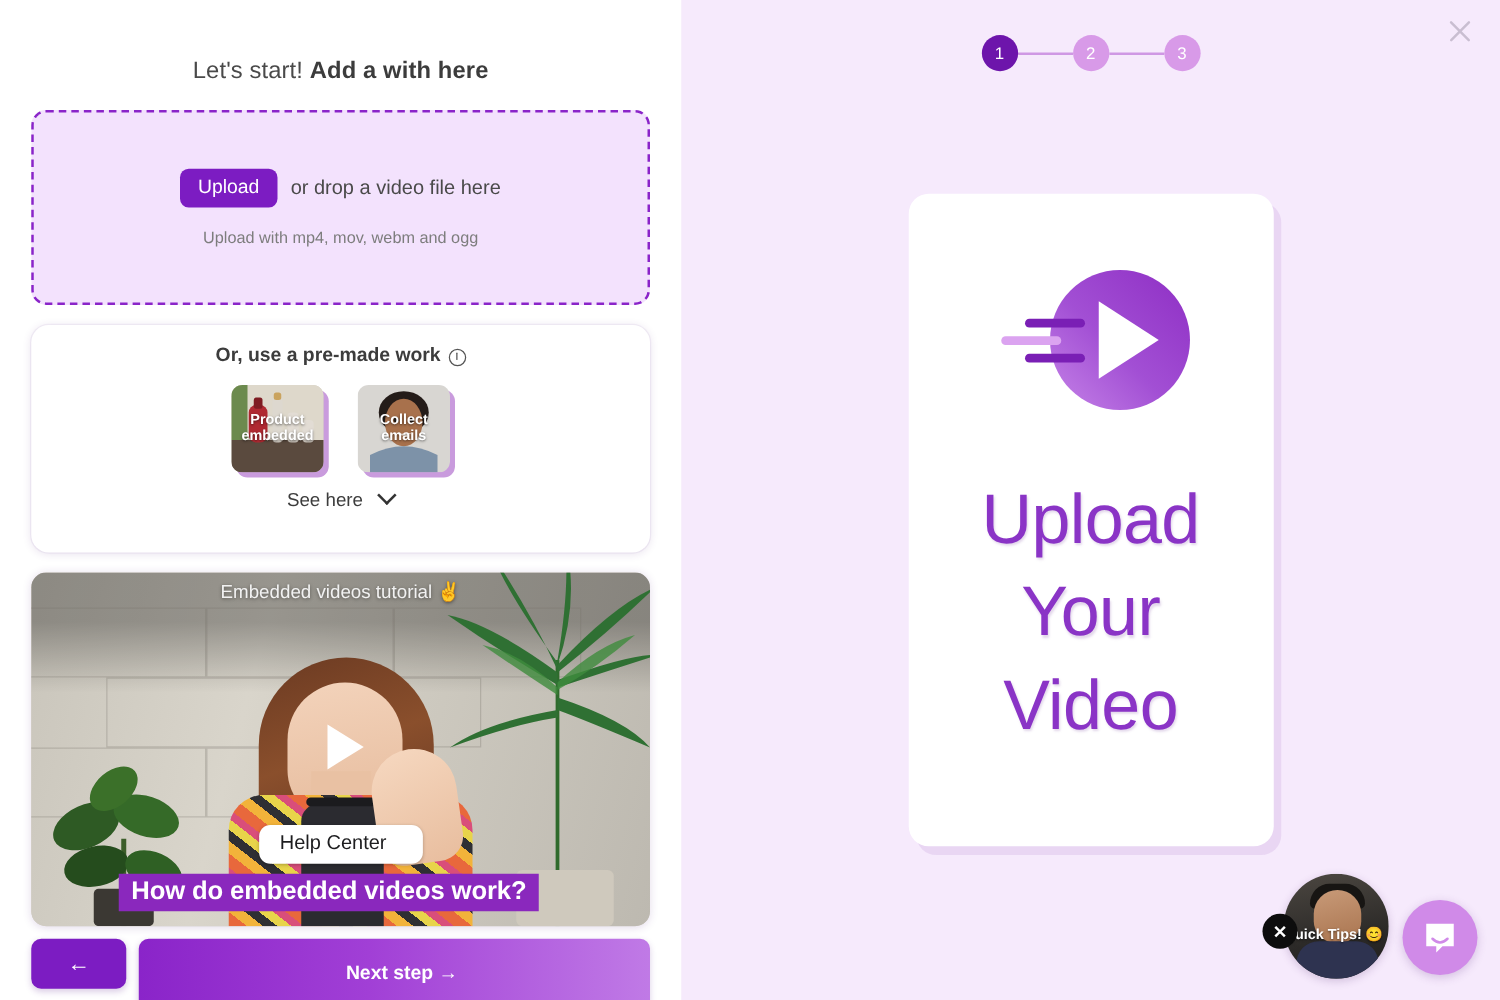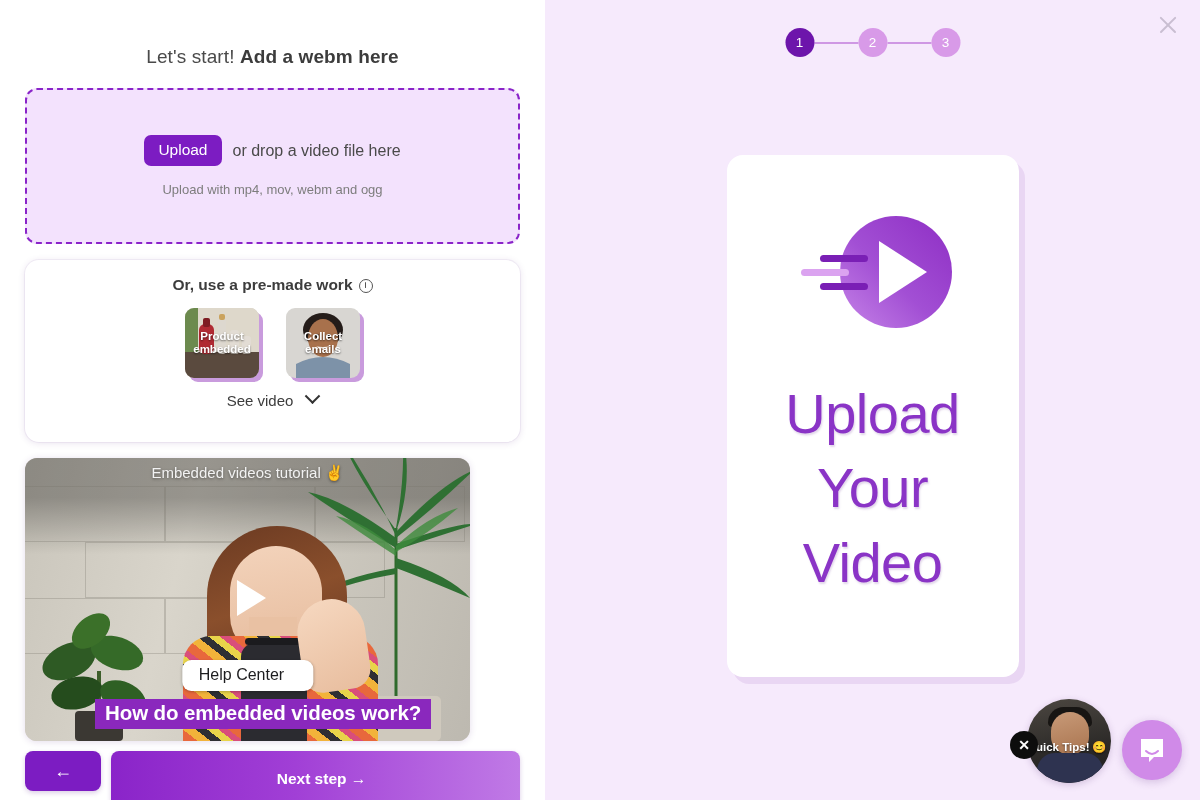--- a/index.html
+++ b/index.html
@@ -161,21 +161,21 @@
     width: 11px; height: 11px;
     border-right: 2.2px solid #333;
     border-bottom: 2.2px solid #333;
     transform: rotate(45deg) translate(-3px,-3px);
   }
 
   
   .video-card {
     position: absolute;
     left: 25px; top: 458px;
-    width: 445px; height: 283px;
+    width: 495px; height: 283px;
     border-radius: 12px;
     overflow: hidden;
     box-shadow: 0 1px 7px rgba(90,40,130,.16);
     background: #cfcabf;
     cursor: pointer;
   }
   .v-bg { position: absolute; inset: 0; }
   .v-wall {
     position: absolute; inset: 0;
     background:
@@ -455,21 +455,21 @@
   }
 </style>
 </head>
 <body>
 
 <div id="root">
 
   <div class="left-panel">
 
     <div class="page-title">
-      <span>Let's start! </span><span class="strong">Add a webm here</span>
+      <span>Let's start! </span><span class="strong">Add a with here</span>
     </div>
 
     <div class="dropzone">
       <div class="dz-row">
         <button class="upload-btn">Upload</button>
         <span class="dz-text">or drop a video file here</span>
       </div>
       <div class="dz-sub">Upload with mp4, mov, webm and ogg</div>
     </div>
 
@@ -513,21 +513,21 @@
               <path d="M30 38 q7 5 14 0 q-7 2 -14 0z" fill="#f1e7dd"></path>
               <path d="M10 56 q27 -14 54 0 l0 14 l-54 0z" fill="#7d92a8"></path>
             </svg>
           </div>
           <div class="label">Collect emails</div>
         </div>
 
       </div>
 
       <div class="see-more">
-        <span>See video</span>
+        <span>See here</span>
         <span class="chev"></span>
       </div>
     </div>
 
     <div class="video-card">
       <div class="v-bg">
         <div class="v-wall"></div>
         <div class="brick" style="left:-10px;top:28px;width:150px;height:56px;"></div>
         <div class="brick" style="left:140px;top:28px;width:150px;height:56px;"></div>
         <div class="brick" style="left:290px;top:28px;width:150px;height:56px;"></div>

